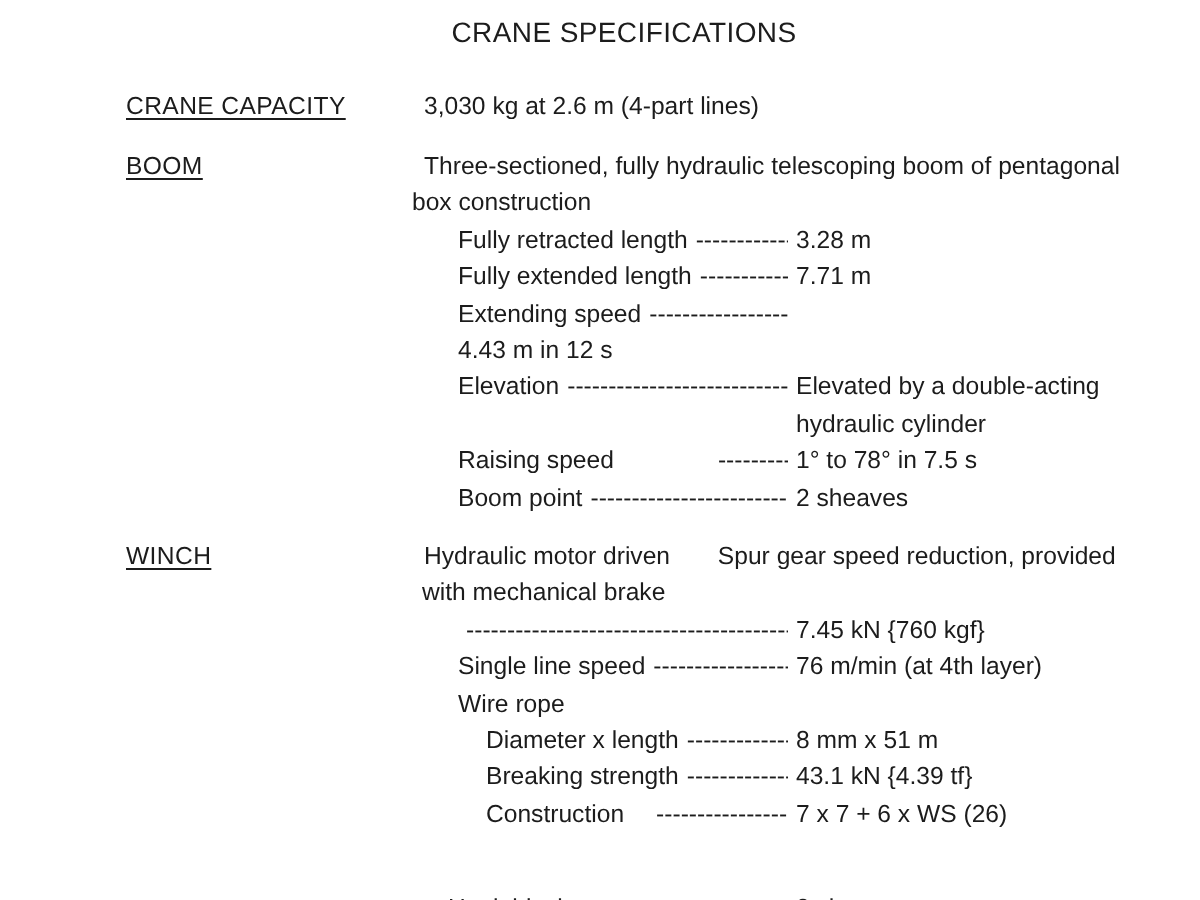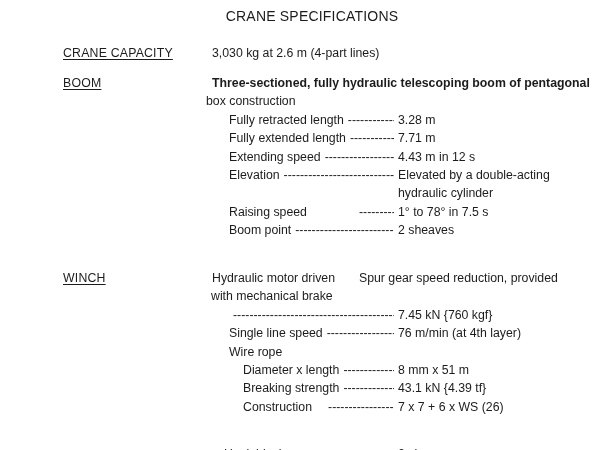--- a/index.html
+++ b/index.html
@@ -52,25 +52,25 @@
 <div id="doc">
     <div class="section" style="top: 44px;">
       <div class="heading">CRANE CAPACITY</div>
       <div class="rows">
         <div class="row plain" style="padding-left: 0px;">3,030 kg at 2.6 m (4-part lines)</div>
       </div>
     </div>
     <div class="section" style="top: 74px;">
       <div class="heading">BOOM</div>
       <div class="rows">
-        <div class="row plain" style="padding-left: 0px; font-weight: bold;">Three-sectioned, fully hydraulic telescoping boom of pentagonal</div>
+        <div class="row plain" style="padding-left: 0px;">Three-sectioned, fully hydraulic telescoping boom of pentagonal</div>
         <div class="row plain" style="margin-left: -6px;">box construction</div>
         <div class="row" style="padding-left: 17px;"><span class="lead" style="width: 169px; display: flex;"><span class="lbl">Fully retracted length</span><span class="dash">--------------------------------------------------------------------------------</span></span><span class="val">3.28 m</span></div>
         <div class="row" style="padding-left: 17px;"><span class="lead" style="width: 169px; display: flex;"><span class="lbl">Fully extended length</span><span class="dash">--------------------------------------------------------------------------------</span></span><span class="val">7.71 m</span></div>
-        <div class="row" style="padding-left: 17px;"><span class="lead" style="width: 169px; display: flex;"><span class="lbl">Extending speed</span><span class="dash">--------------------------------------------------------------------------------</span></span><span class="val">4.43 m in 12 s</span></div>
+        <div class="row" style="padding-left: 17px; flex-direction: column;"><span class="lead" style="width: 169px; display: flex;"><span class="lbl">Extending speed</span><span class="dash">--------------------------------------------------------------------------------</span></span><span class="val">4.43 m in 12 s</span></div>
         <div class="row" style="padding-left: 17px;"><span class="lead" style="width: 169px; display: flex;"><span class="lbl">Elevation</span><span class="dash">--------------------------------------------------------------------------------</span></span><span class="val">Elevated by a double-acting</span></div>
         <div class="row plain" style="padding-left: 186px;">hydraulic cylinder</div>
         <div class="row" style="padding-left: 17px;"><span class="lead" style="width: 169px; display: flex; gap: 48px;"><span class="lbl">Raising speed</span><span class="dash">--------------------------------------------------------------------------------</span></span><span class="val">1° to 78° in 7.5 s</span></div>
         <div class="row" style="padding-left: 17px;"><span class="lead" style="width: 169px; display: flex;"><span class="lbl">Boom point</span><span class="dash">--------------------------------------------------------------------------------</span></span><span class="val">2 sheaves</span></div>
       </div>
     </div>
     <div class="section" style="top: 269px;">
       <div class="heading">WINCH</div>
       <div class="rows">
         <div class="row plain" style="padding-left: 0px;">Hydraulic motor driven       Spur gear speed reduction, provided</div>

